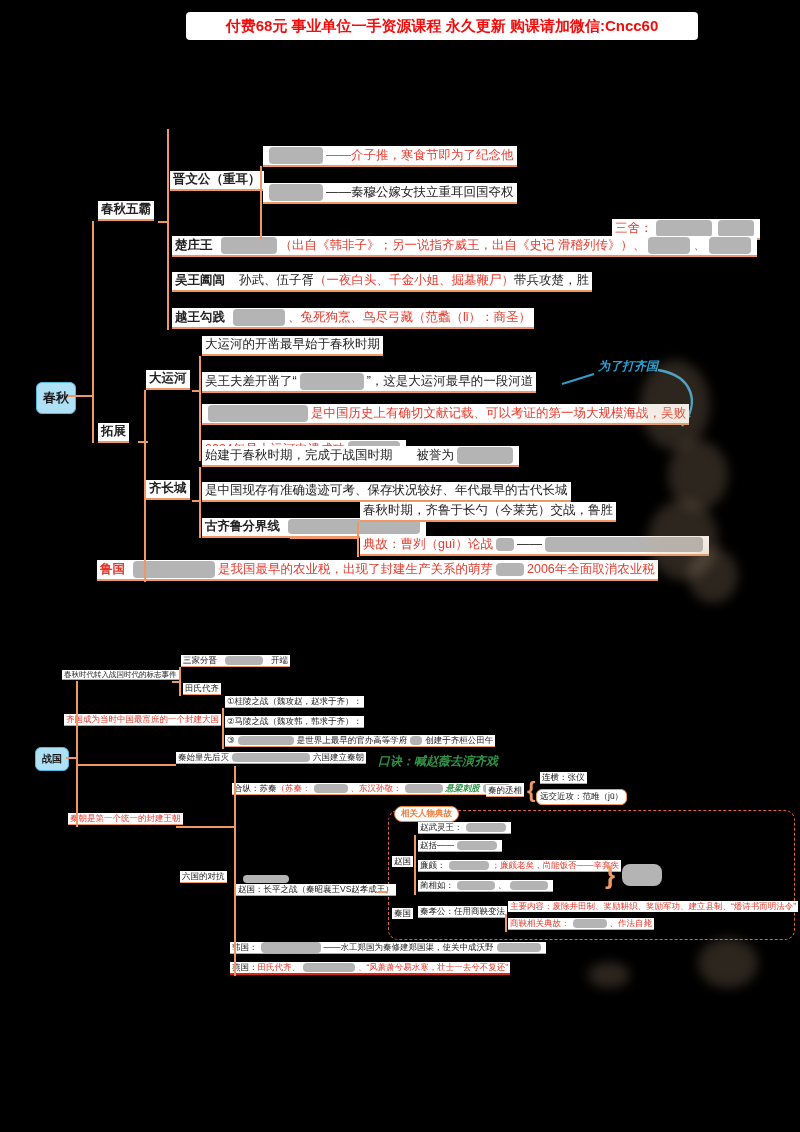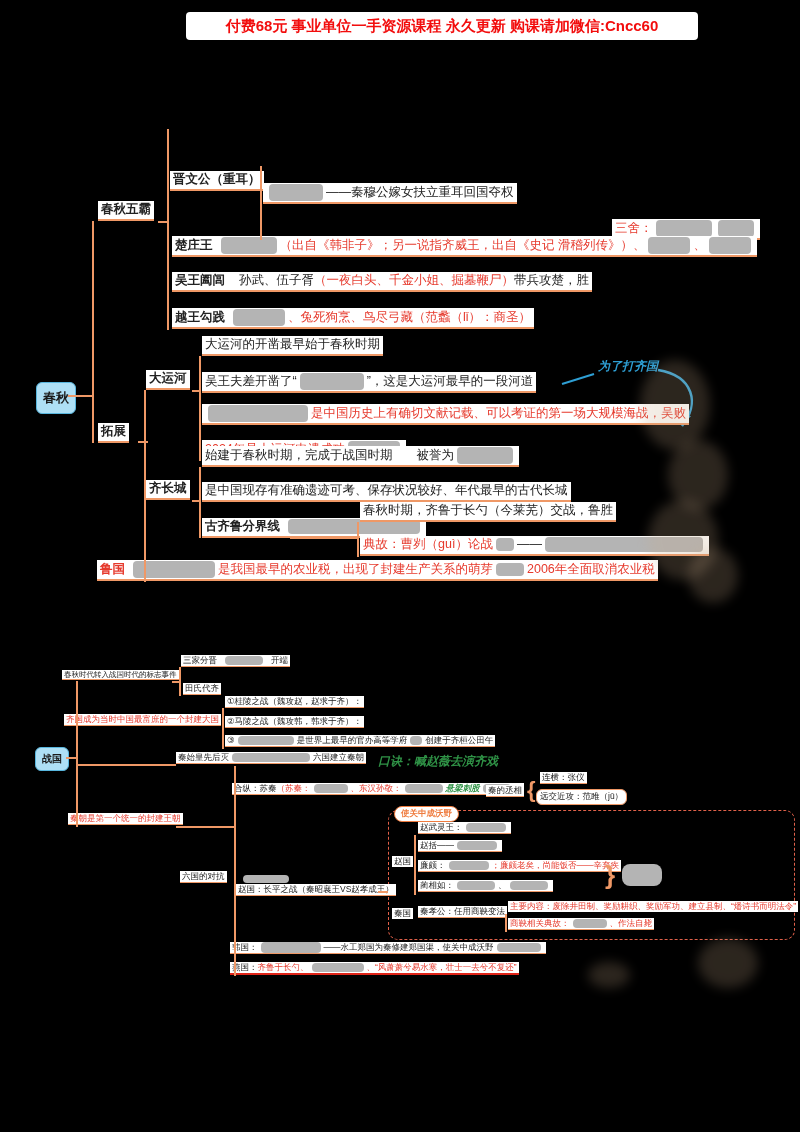--- a/index.html
+++ b/index.html
@@ -49,20 +49,24 @@
   </div>
 
   <div class="row" style="left:98px;top:201px">
     <b class="lb" style="margin:0">春秋五霸</b>
   </div>
   <div class="row" style="left:98px;top:423px">
     <b class="lb" style="margin:0">拓展</b>
   </div>
 
 
+  <div class="row" style="left:263px;top:146px">
+    <i class="rd" style="width:54px;height:17px"></i>
+    <span class="red">——介子推，寒食节即为了纪念他</span>
+  </div>
   <div class="row" style="left:170px;top:171px">
     <b class="lb" style="margin:0">晋文公（重耳）</b>
   </div>
   <div class="row" style="left:263px;top:183px">
     <i class="rd" style="width:54px;height:17px"></i>
     <span>——秦穆公嫁女扶立重耳回国夺权</span>
   </div>
   <div class="row" style="left:612px;top:219px">
     <span class="red">三舍：</span>
     <i class="rd" style="width:56px;height:17px"></i>
@@ -232,21 +236,21 @@
   <div class="roundbox" style="left:536px;top:789px">
     <span>远交近攻：范雎（jū）</span>
   </div>
 
   <div class="row small" style="left:180px;top:871px">
     <span>六国的对抗</span>
   </div>
 
   <div class="bigbox" style="left:388px;top:810px;width:405px;height:128px"></div>
   <div class="badge" style="left:394px;top:806px">
-    <span>使关中成沃野</span>
+    <span>相关人物典故</span>
   </div>
   <div class="row small noline" style="left:392px;top:856px">
     <span>赵国</span>
   </div>
   <div class="row small" style="left:418px;top:822px">
     <span>赵武灵王：</span>
     <i class="rd" style="width:40px;height:9px"></i>
   </div>
   <div class="row small" style="left:418px;top:840px">
     <span>赵括——</span>
@@ -286,21 +290,21 @@
     <span>赵国：长平之战（秦昭襄王VS赵孝成王）</span>
   </div>
   <div class="row small" style="left:230px;top:942px">
     <span>韩国：</span>
     <i class="rd" style="width:60px;height:11px"></i>
     <span>——水工郑国为秦修建郑国渠，使关中成沃野</span>
     <i class="rd" style="width:44px;height:9px"></i>
   </div>
   <div class="row small redline" style="left:230px;top:962px">
     <span>燕国：</span>
-    <span class="red">齐鲁于长勺、</span>
+    <span class="red">田氏代齐、</span>
     <i class="rd" style="width:52px;height:9px"></i>
     <span class="red">、“风萧萧兮易水寒，壮士一去兮不复还”</span>
   </div>
 
   <div class="hl thin" style="left:66px;top:757px;width:10px"></div>
   <div class="vl thin" style="left:76px;top:681px;height:146px"></div>
   <div class="vl thin" style="left:179px;top:667px;height:29px"></div>
   <div class="hl thin" style="left:172px;top:681px;width:7px"></div>
   <div class="vl thin" style="left:222px;top:708px;height:41px"></div>
   <div class="hl thin" style="left:76px;top:764px;width:100px"></div>

